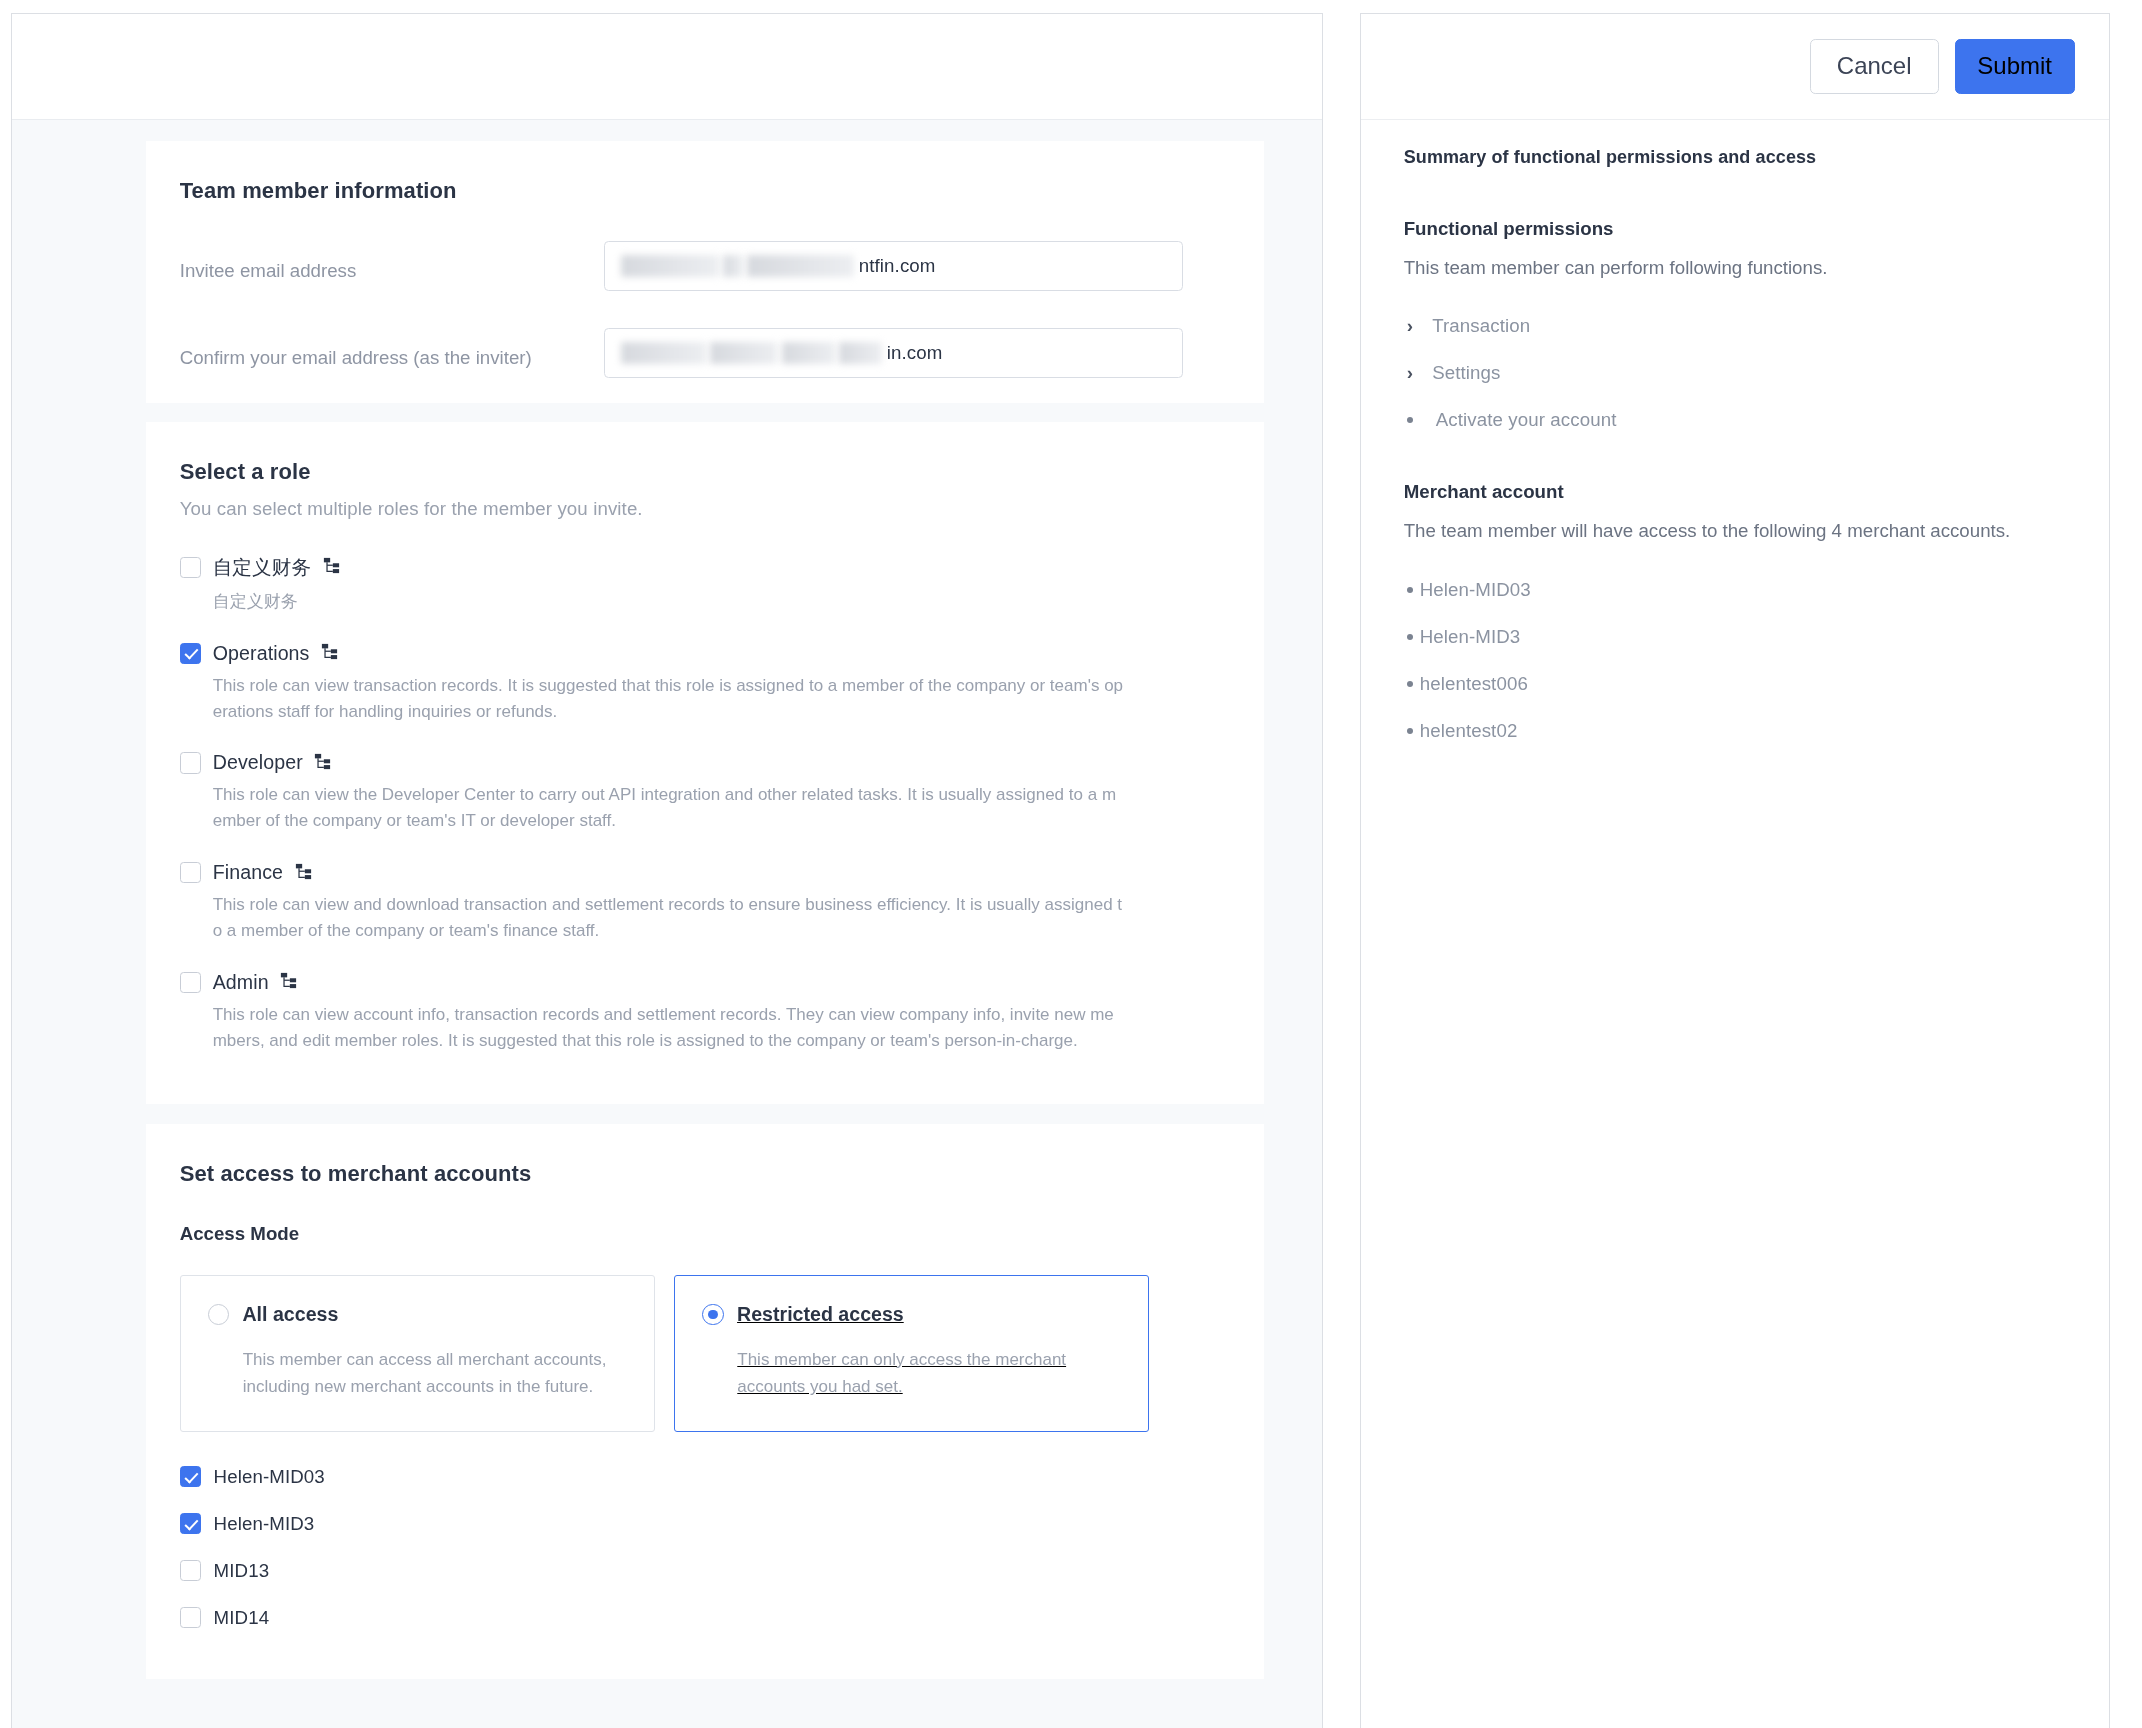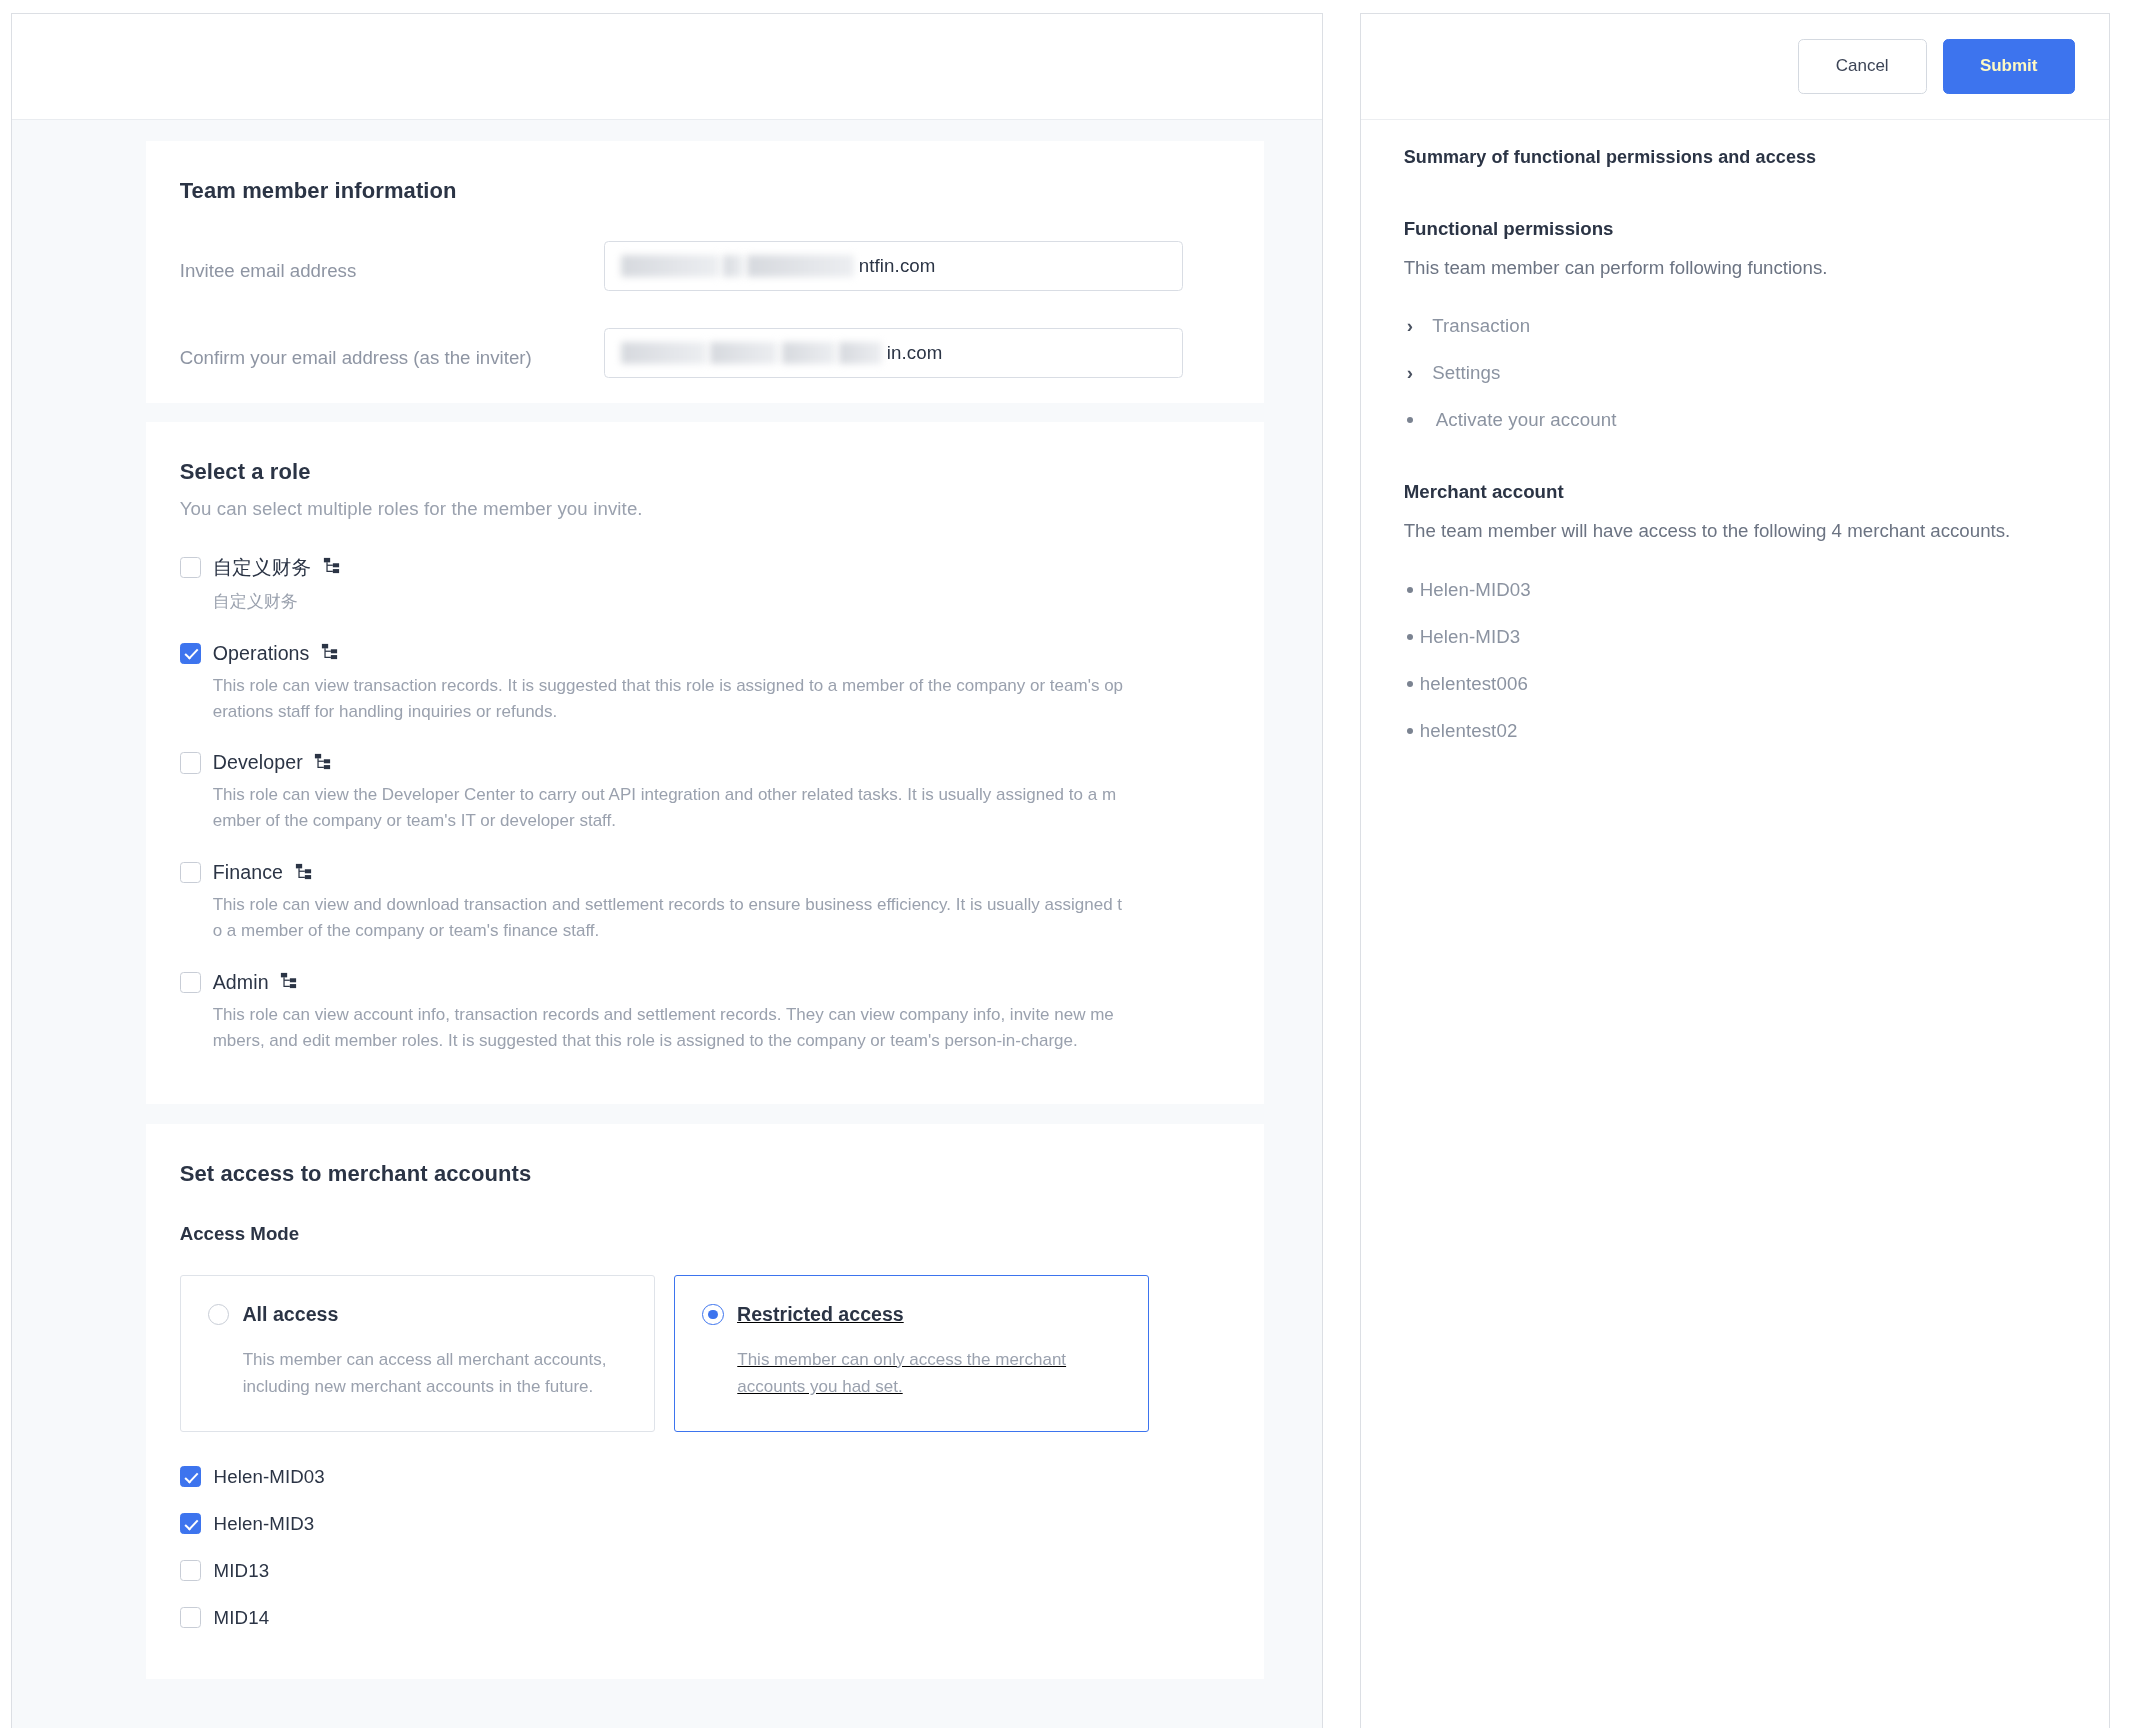--- a/index.html
+++ b/index.html
@@ -279,39 +279,39 @@
     display: flex;
     align-items: center;
     justify-content: flex-end;
     gap: 16px;
     padding-right: 34px;
     flex: none;
   }
 
   .btn {
     font-family: "Liberation Sans", sans-serif;
-    font-size: 17px;
+    font-size: 24px;
     border-radius: 5.3px;
     cursor: pointer;
     display: inline-flex;
     align-items: center;
     justify-content: center;
   }
   .btn-cancel {
     width: 129px; height: 55px;
     background: #fff;
     border: 0.9px solid #d4d9e0;
     color: #3c4456;
   }
   .btn-submit {
-    width: 132px; height: 55px;
+    width: 120px; height: 55px;
     background: #3d74ee;
     border: 0.9px solid #3d74ee;
-    color: #fef9c3;
-    font-weight: bold;
+    color: #000000;
+    font-weight: normal;
   }
 
   .right-body {
     flex: 1;
     padding: 27px 43px 0 43px;
     background: #fff;
   }
 
   .summary-title {
     font-size: 18px;

